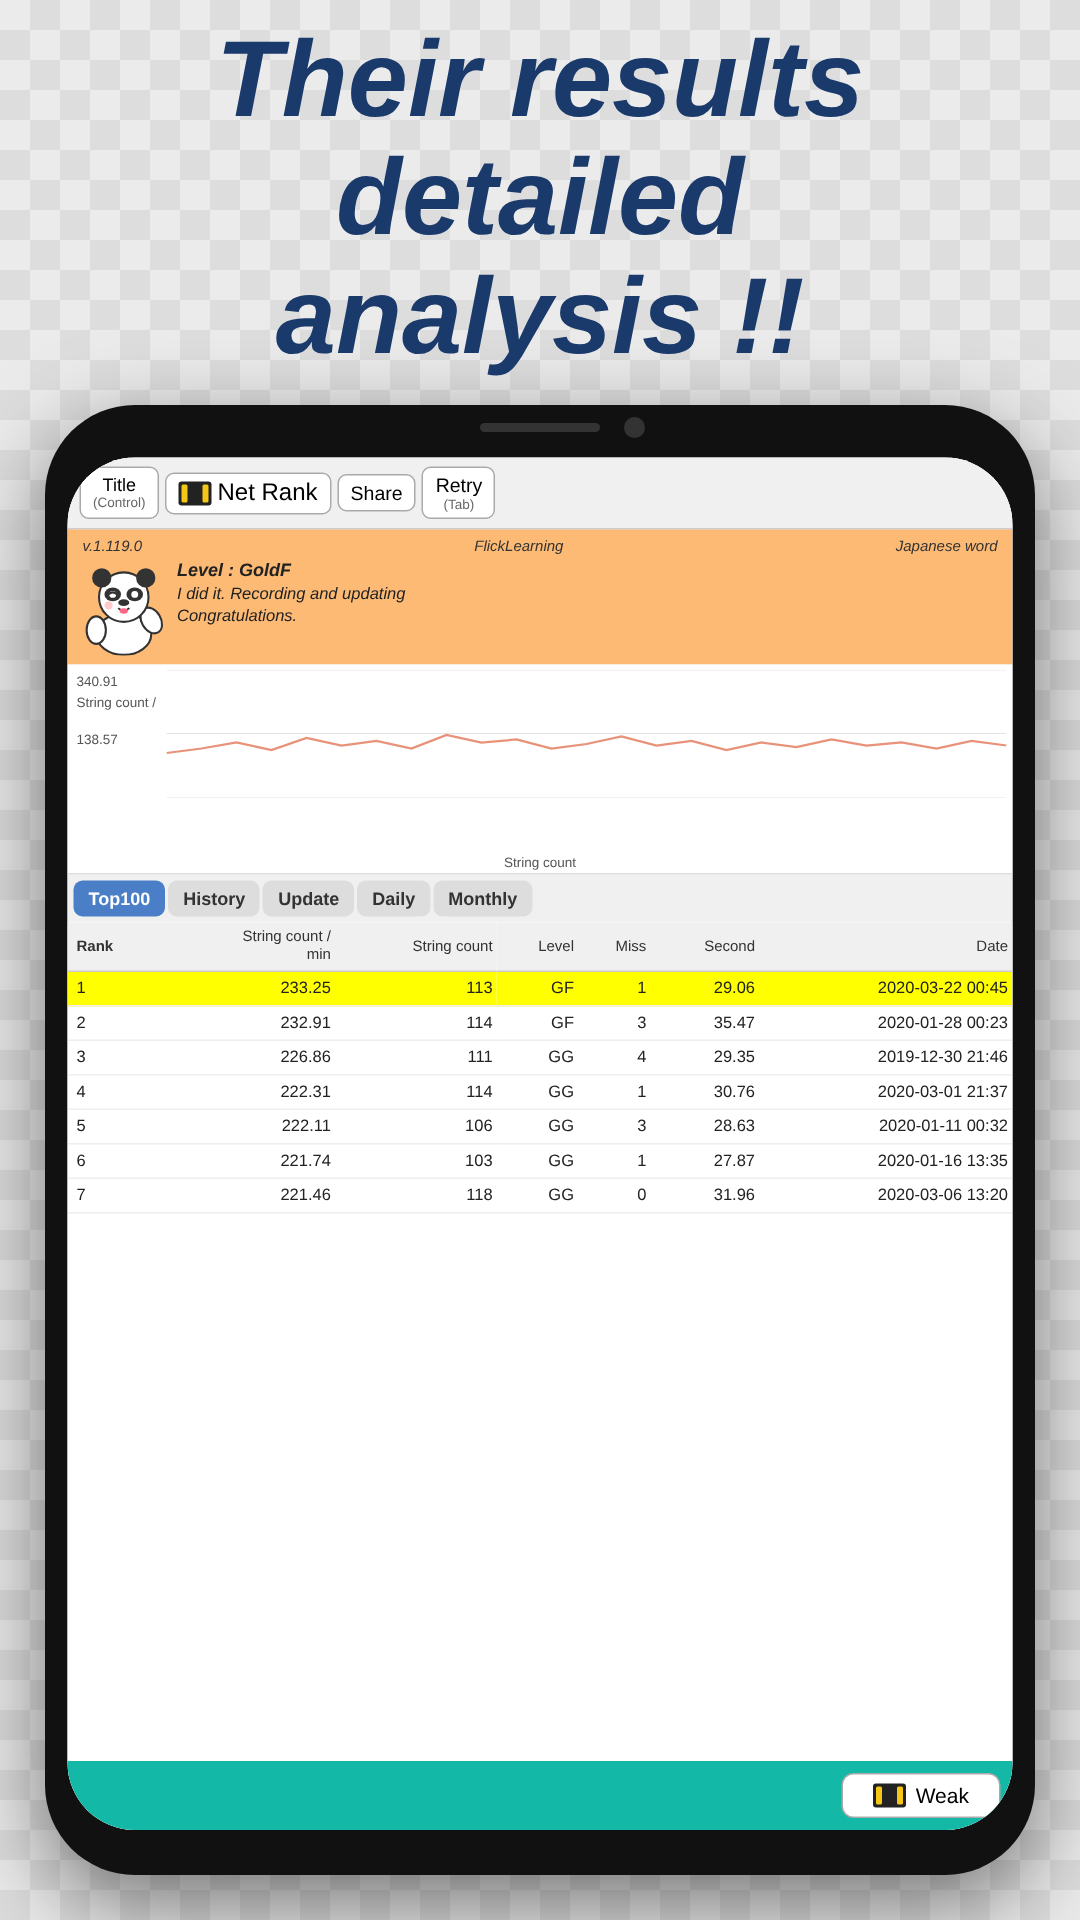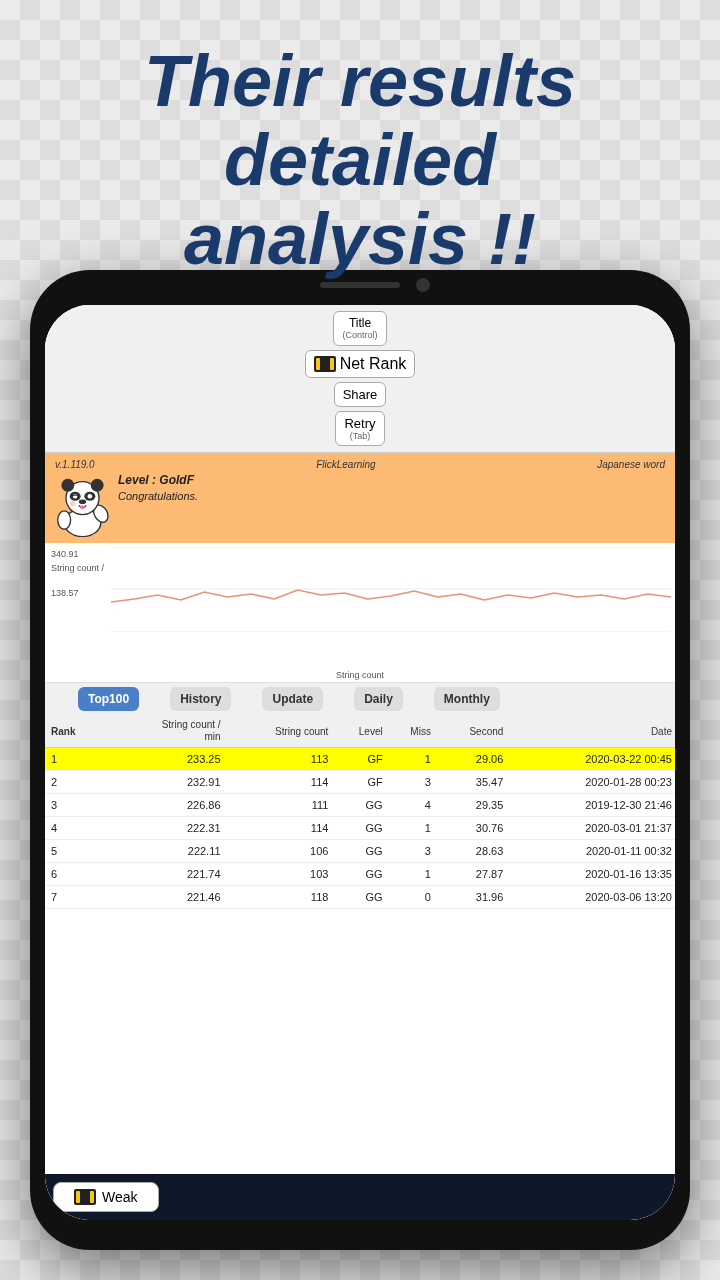--- a/index.html
+++ b/index.html
@@ -22,21 +22,21 @@
         linear-gradient(45deg, transparent 75%, #ddd 75%),
         linear-gradient(-45deg, transparent 75%, #ddd 75%);
       background-size: 40px 40px;
       background-position: 0 0, 0 20px, 20px -20px, -20px 0px;
       background-color: #ebebeb;
       z-index: 0;
     }
 
     .headline {
       position: absolute;
-      top: 32px;
+      top: 4px;
       left: 0; right: 0;
       text-align: center;
       z-index: 10;
       padding: 10px 40px;
     }
 
     .headline h1 {
       font-size: 72px;
       font-weight: 900;
       color: #1a3a6b;
@@ -118,21 +118,20 @@
 
     
     .toolbar {
       display: flex;
       align-items: center;
       background: #f0f0f0;
       padding: 6px 8px;
       gap: 4px;
       border-bottom: 1px solid #ccc;
       flex-shrink: 0;
-      flex-direction: column;
     }
 
     .toolbar-btn {
       background: #fff;
       border: 1px solid #aaa;
       border-radius: 6px;
       padding: 4px 8px;
       font-size: 13px;
       text-align: center;
       cursor: pointer;
@@ -260,21 +259,20 @@
 
     .tab-btn {
       padding: 5px 10px;
       border-radius: 6px;
       font-size: 12px;
       font-weight: bold;
       cursor: pointer;
       background: #ddd;
       color: #333;
       border: none;
-      margin-left: 29px;
     }
 
     .tab-btn.active {
       background: #4a7ec7;
       color: #fff;
     }
 
     
     .table-container {
       flex: 1;
@@ -317,23 +315,23 @@
       padding: 5px 3px;
       text-align: right;
       color: #222;
     }
 
     tbody td:first-child { text-align: left; padding-left: 6px; }
 
     
     .weak-btn-row {
       display: flex;
-      justify-content: flex-start;
+      justify-content: flex-end;
       padding: 8px;
-      background: #0f172a;
+      background: #14b8a6;
       flex-shrink: 0;
     }
 
     .weak-btn {
       display: flex;
       align-items: center;
       gap: 6px;
       background: #fff;
       border: 1px solid #aaa;
       border-radius: 8px;
@@ -419,20 +417,21 @@
 
             <path d="M26 36 Q30 40 34 36" stroke="#333" stroke-width="1.5" fill="none"></path>
 
             <circle cx="19" cy="34" r="3" fill="#ffaaaa" opacity="0.6"></circle>
 
             <ellipse cx="30" cy="38" rx="3" ry="2" fill="#ff6688"></ellipse>
           </svg>
 
           <div class="info-text">
             <div class="info-level">Level : GoldF</div>
+            <div class="info-congrats">I did it. Recording and updating</div>
             <div class="info-congrats">Congratulations.</div>
           </div>
         </div>
       </div>
 
       <div class="chart-area">
         <div class="chart-label-top">340.91</div>
         <div style="position:absolute; top:20px; left:6px; font-size:9px; color:#555;">String count /</div>
         <div class="chart-label-mid">138.57</div>
         <div class="chart-xlabel">String count</div>

